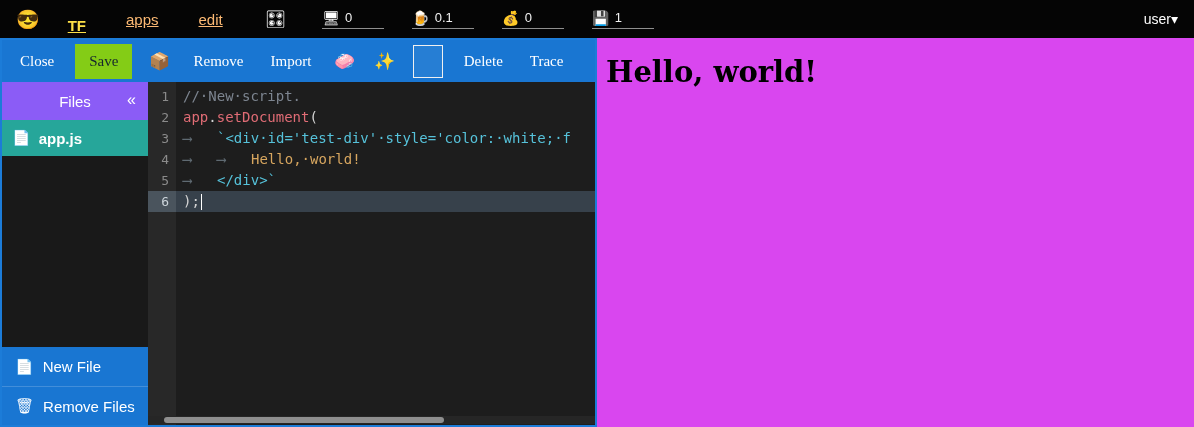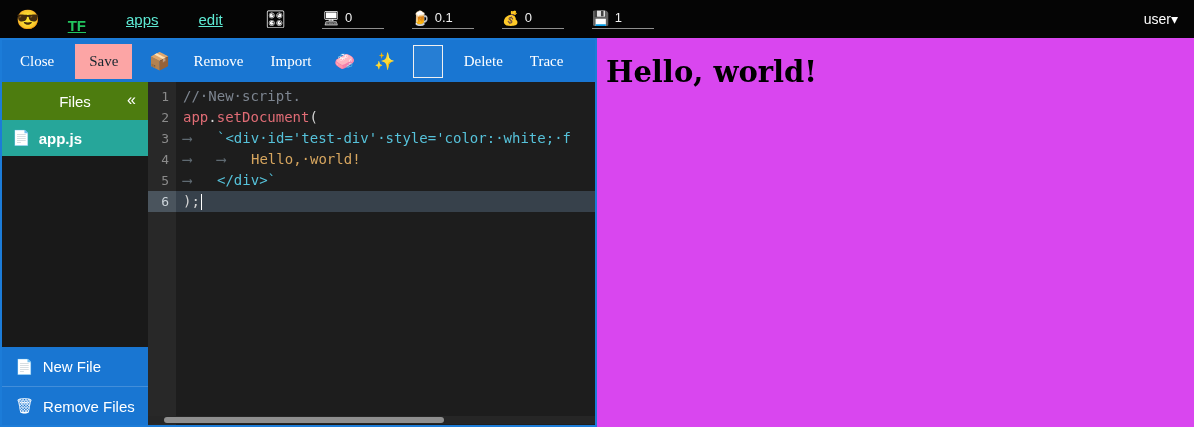--- a/index.html
+++ b/index.html
@@ -3,51 +3,51 @@
 <meta charset="utf-8">
 <style>
   * { box-sizing: border-box; margin: 0; padding: 0; }
   html, body { width: 1194px; height: 427px; overflow: hidden; background: #ffffff;
     font-family: "Liberation Sans", sans-serif; }
 
   
   .topbar { position: absolute; top: 0; left: 0; width: 1194px; height: 38px;
     background: #050505; color: #fff; display: flex; align-items: center; }
   .logo { margin-left: 16px; font-size: 19px; cursor: pointer; }
-  .brand { margin-left: 28px; font-size: 15px; font-weight: bold; color: #22c55e;
+  .brand { margin-left: 28px; font-size: 15px; font-weight: bold; color: #fde047;
     text-decoration: underline; cursor: pointer; margin-top: 12px; }
-  .tb-link { margin-left: 40px; font-size: 15px; color: #5eead4;
+  .tb-link { margin-left: 40px; font-size: 15px; color: #fdba74;
     text-decoration: underline; cursor: pointer; }
   .device { margin-left: 42px; font-size: 17px; cursor: pointer; }
   .stats { display: flex; align-items: center; gap: 28px; margin-left: 36px; }
   .stat { display: inline-flex; align-items: flex-end; gap: 5px; min-width: 62px;
     border-bottom: 1px solid #8f8f8f; padding: 2px 4px 3px 0; cursor: text; }
   .stat-icon { font-size: 14px; line-height: 14px; }
   .stat-val { font-size: 13px; color: #f2f2f2; line-height: 14px; }
   .tb-spacer { flex: 1; }
   .user { margin-right: 16px; font-size: 14px; color: #fff; cursor: pointer; text-align: center; }
 
   
   .app-window { position: absolute; top: 38px; left: 0; width: 597px; height: 389px;
     background: #1b1b1b; border: 2px solid #1c7cd8; display: flex; flex-direction: column; }
   .toolbar { height: 42px; flex-shrink: 0; background: #1976d2; display: flex;
     align-items: center; gap: 15px; padding: 0 12px; overflow: hidden; }
   .tb-btn { background: transparent; border: none; color: #fff; font-size: 15px;
     font-family: Liberation Serif, serif; padding: 9px 6px; cursor: pointer; }
-  .tb-btn.tb-active { background: #fca5a5; color: #16262e; padding: 9px 14px; }
+  .tb-btn.tb-active { background: #84cc16; color: #16262e; padding: 9px 14px; }
   .tb-btn.tb-icon { font-size: 17px; padding: 6px 2px; }
   .tb-btn.tb-blank { width: 30px; height: 33px; border: 1px solid #f0f0f0;
     background: rgba(255,255,255,0.06); padding: 0; }
 
   .window-body { flex: 1; display: flex; min-height: 0; position: relative; }
 
   
   .sidebar { width: 146px; flex-shrink: 0; background: #191919; display: flex;
     flex-direction: column; }
-  .files-header { height: 38px; flex-shrink: 0; background: #4d7c0f; color: #fff;
+  .files-header { height: 38px; flex-shrink: 0; background: #8b5cf6; color: #fff;
     font-size: 15px; display: flex; align-items: center; justify-content: center;
     position: relative; }
   .collapse { position: absolute; right: 12px; top: 50%; transform: translateY(-54%);
     font-size: 16px; cursor: pointer; }
   .file-item { height: 36px; flex-shrink: 0; display: flex; align-items: center;
     gap: 8px; padding-left: 10px; color: #fff; font-size: 15px; cursor: pointer; }
   .file-item.active { background: #26a69a; font-weight: bold; }
   .file-icon { font-size: 15px; }
   .sidebar-spacer { flex: 1; }
   .sidebar-btn { height: 39px; flex-shrink: 0; background: #1976d2; color: #fff;

